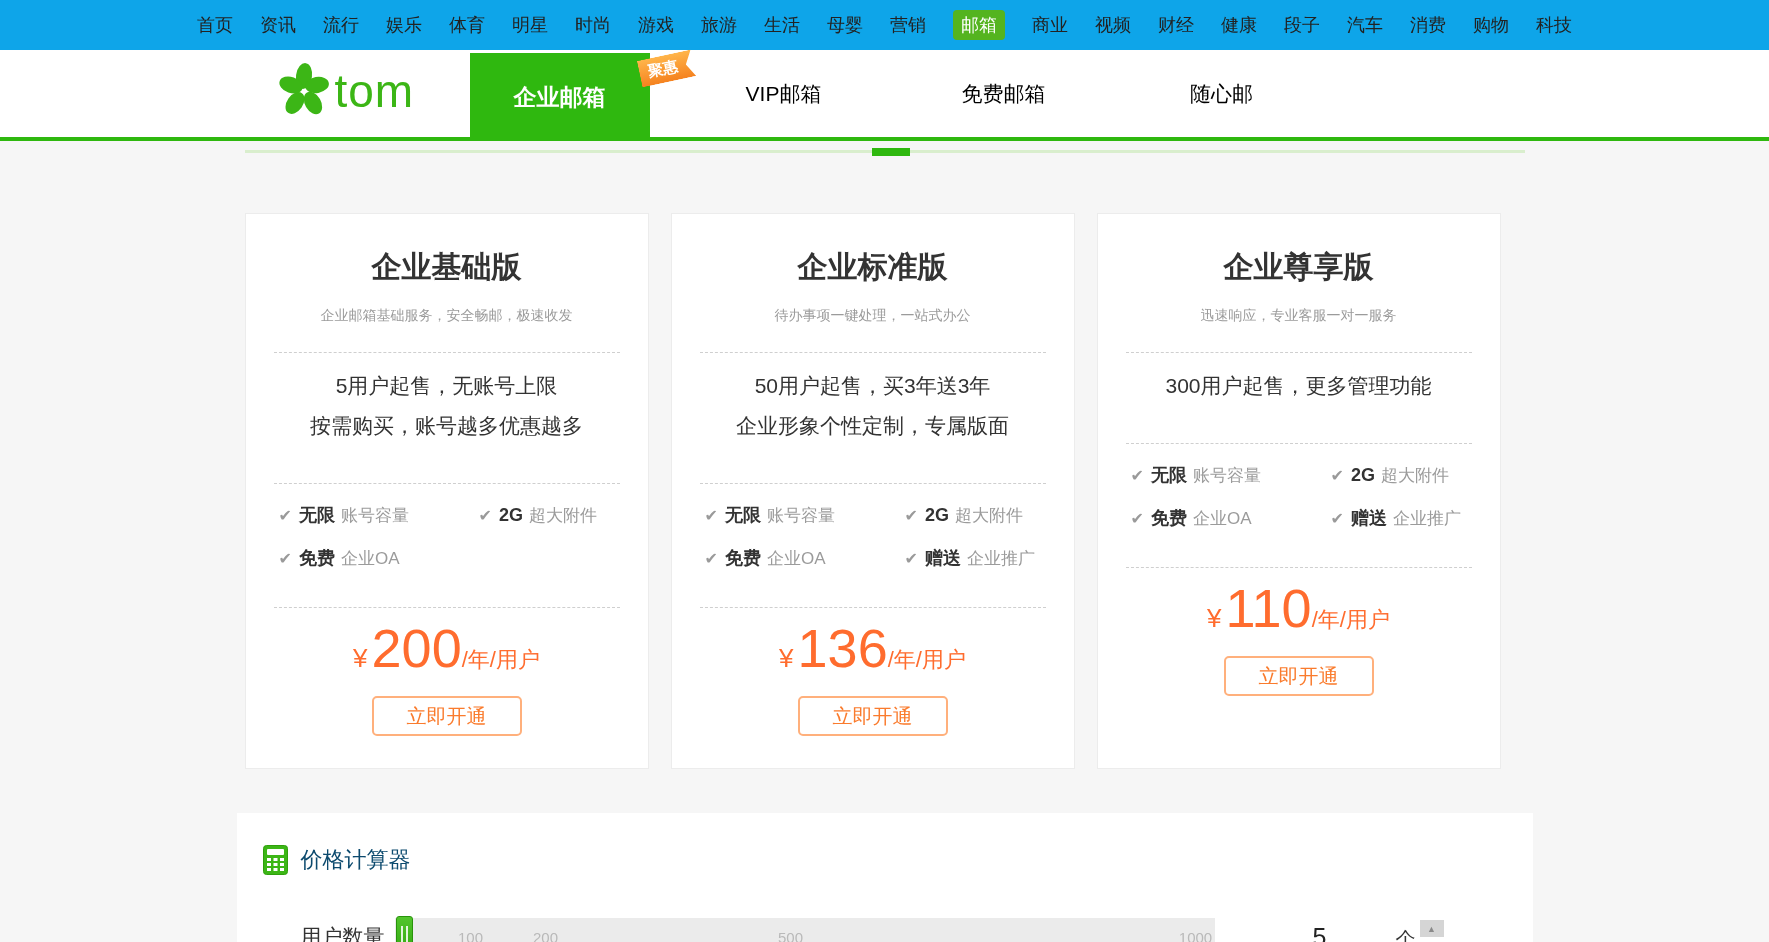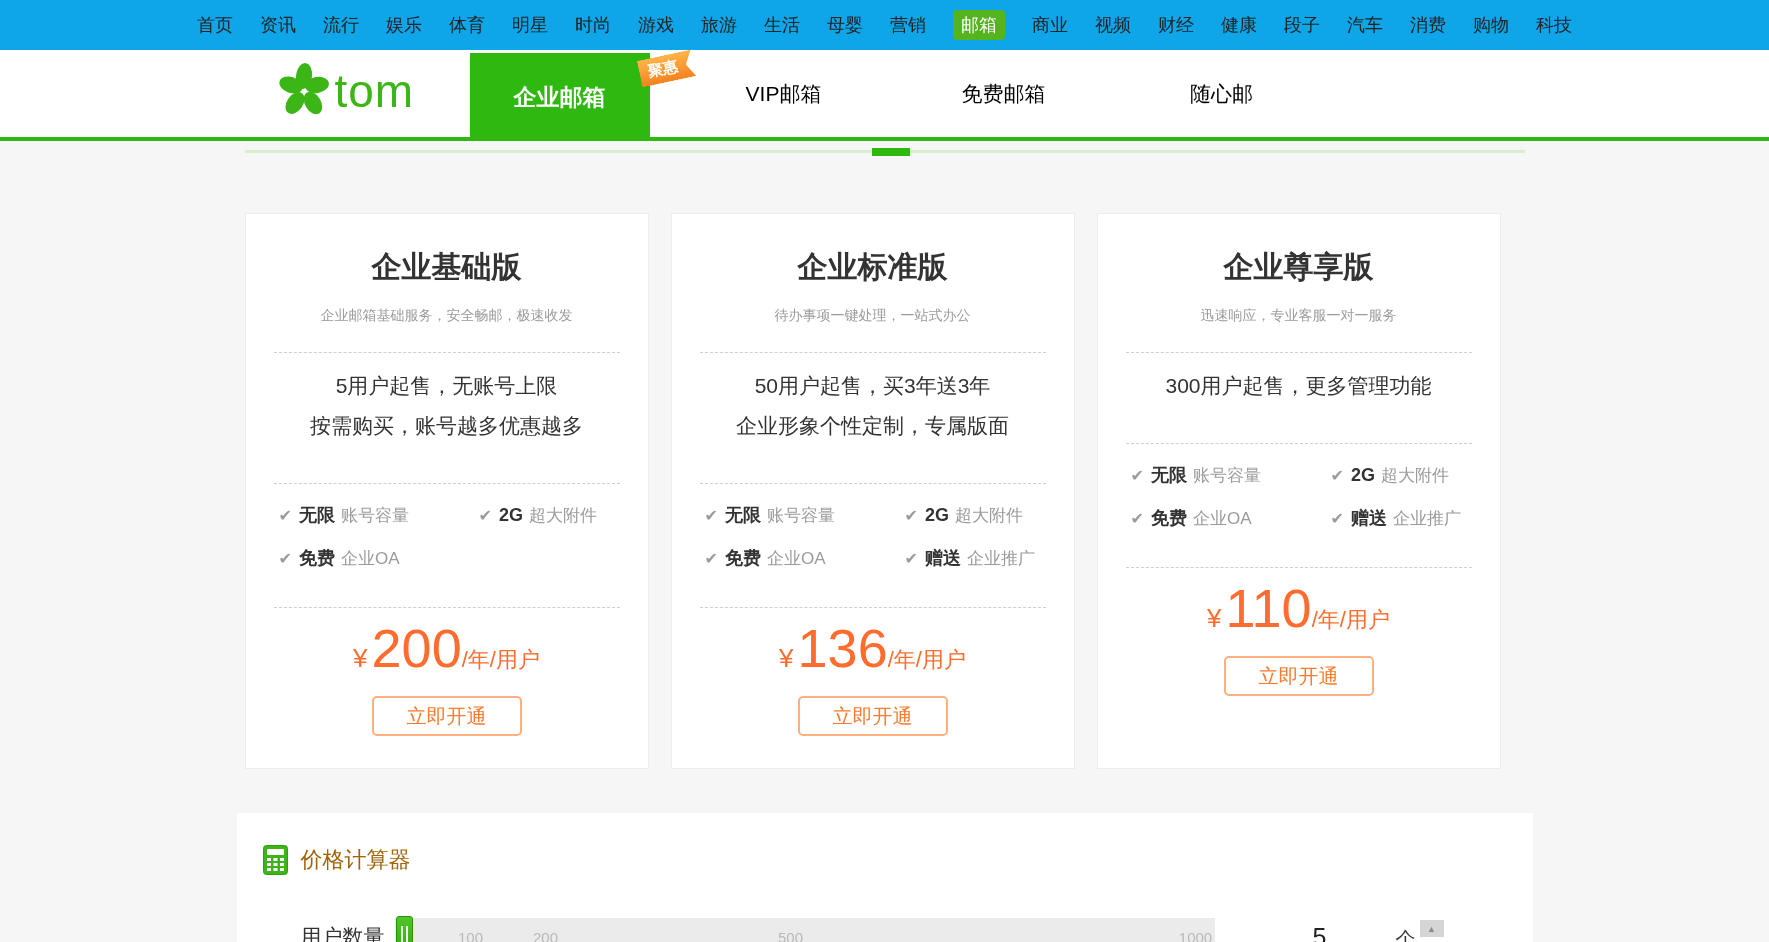--- a/index.html
+++ b/index.html
@@ -46,21 +46,21 @@
   .dv3 { margin-top:36px; }
   .price { margin-top:12px; display:flex; align-items:baseline; justify-content:center; color:#ff6c2e; }
   .price .cur { font-size:26px; margin-right:4px; }
   .price .num { font-size:54px; line-height:56px; }
   .price .unit { font-size:22px; }
   .cta { display:block; margin:20px auto 0; width:150px; height:40px; background:#fff; border:2px solid #ffb07c; border-radius:5px; color:#fa7b2d; font-size:20px; font-family:inherit; cursor:pointer; }
 
   
   .calc { width:1296px; margin:44px auto 0; background:#fff; height:220px; padding:32px 26px 0; }
   .calc-head { display:flex; align-items:center; }
-  .calc-title { font-size:22px; color:#a16207; margin-left:13px; }
+  .calc-title { font-size:22px; color:#0c4a6e; margin-left:13px; }
   .calc-row { margin-top:43px; display:flex; align-items:center; }
   .calc-label { font-size:21px; color:#333; margin-left:38px; width:87px; white-space:nowrap; }
   .slider { position:relative; width:820px; height:38px; background:#ebebeb; margin-left:7px; }
   .slider-handle { position:absolute; left:1px; top:-2px; width:17px; height:42px; border-radius:3px; background:linear-gradient(180deg,#52c52c,#2ea50d); border:1px solid #28930b; cursor:pointer; }
   .slider-handle:before, .slider-handle:after { content:""; position:absolute; top:9px; bottom:9px; width:2px; background:rgba(255,255,255,.85); }
   .slider-handle:before { left:4px; } .slider-handle:after { right:4px; }
   .tick { position:absolute; top:50%; transform:translate(-50%,-50%); font-size:15px; color:#b9b9b9; }
   .tick0 { left:76px; } .tick1 { left:151px; } .tick2 { left:396px; } .tick3 { left:801px; }
   .qty-box { position:relative; width:228px; height:38px; background:#fff; margin-left:3px; }
   .qty-input { position:absolute; left:0; top:0; width:204px; height:38px; border:none; background:transparent; text-align:center; font-size:25px; color:#222; font-family:inherit; }

